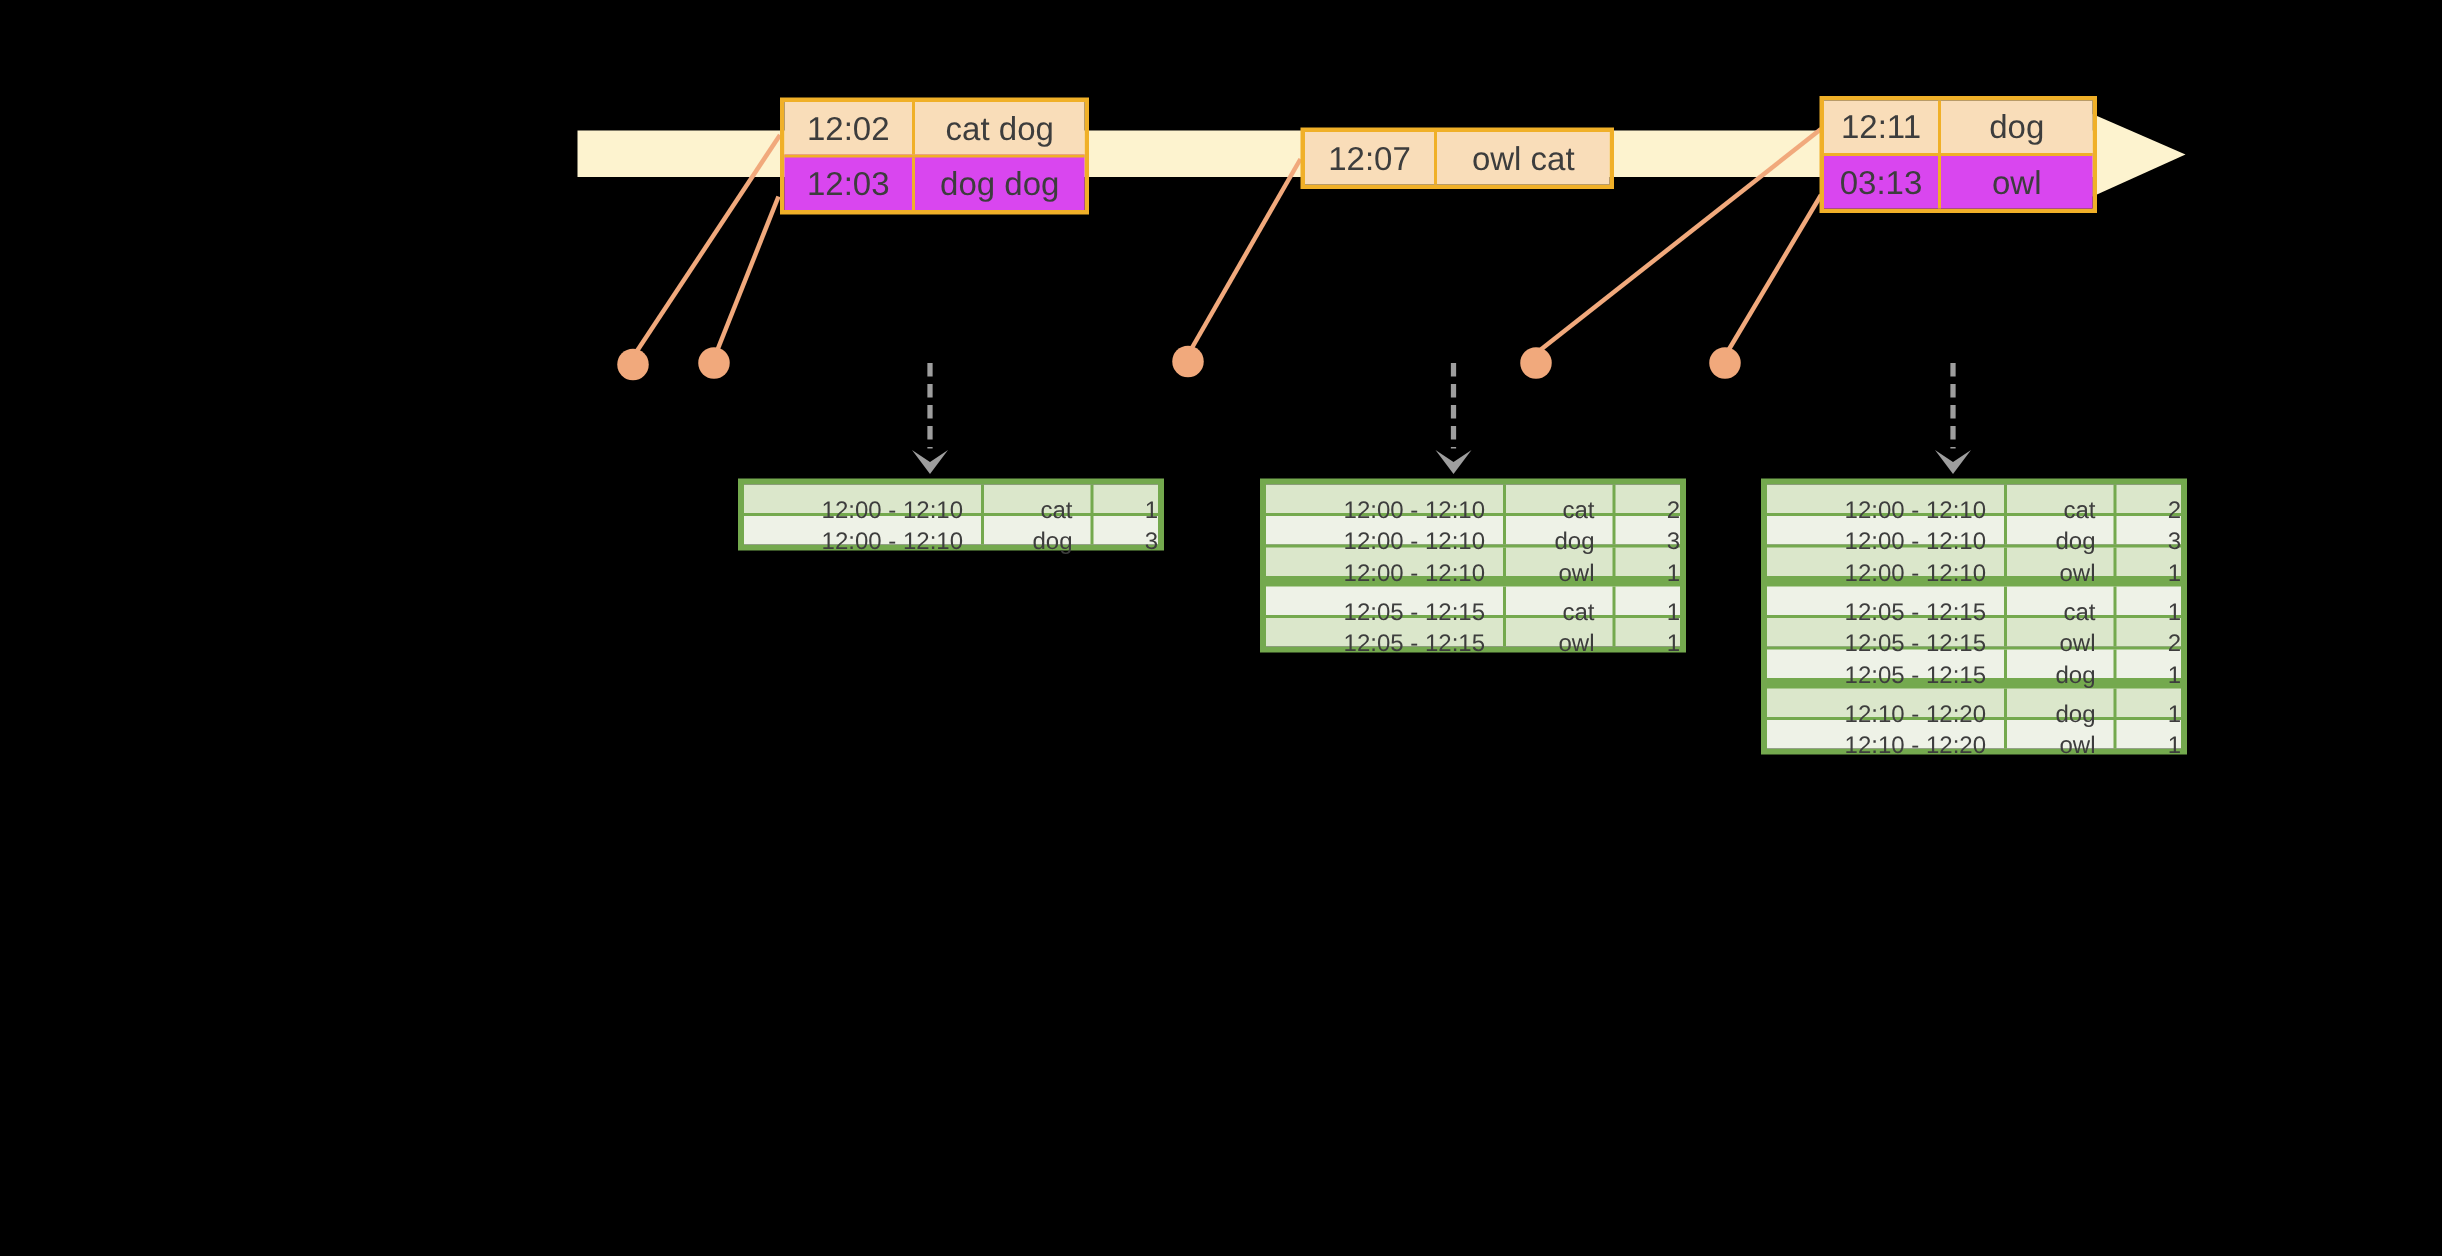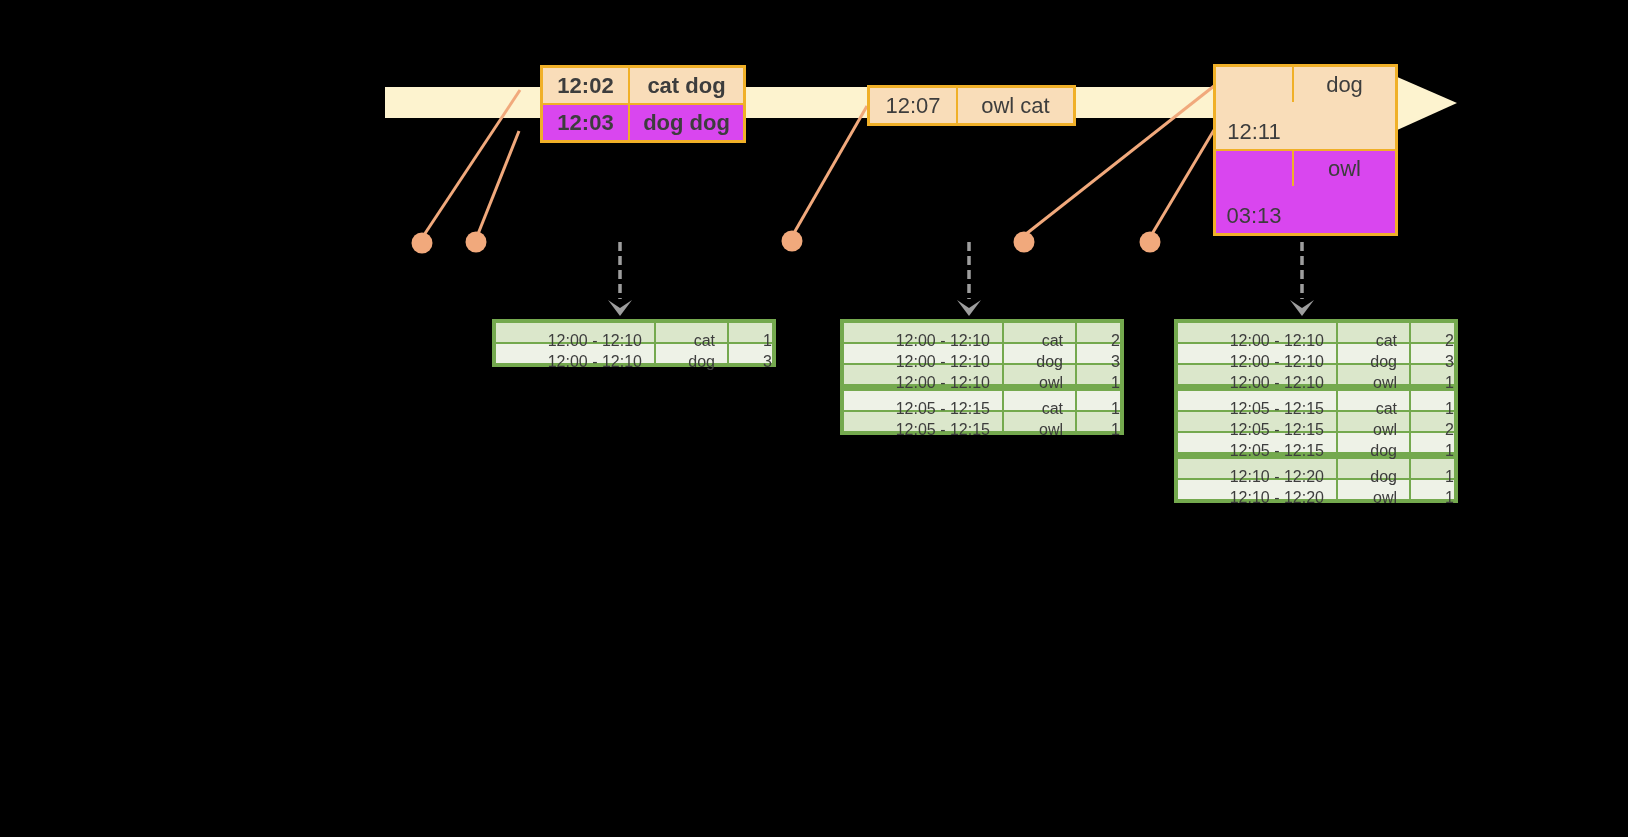--- a/index.html
+++ b/index.html
@@ -10,26 +10,26 @@
   .layer{position:absolute;left:0;top:0;}
 
   
   .ebox{position:absolute;border:3px solid #f0b028;}
   .ebox .row{display:flex;}
   .ebox .row + .row{border-top:2px solid #f0b028;}
   .ebox .cell{height:35px;line-height:35px;text-align:center;font-size:22px;}
   .ebox .cell + .cell{border-left:2px solid #f0b028;}
   .ebox .row.alt0{background:#f9ddb9;}
   .ebox .row.alt1{background:#d946ef;}
-  .ebox1{left:540px;top:65px;font-weight:bold;}
+  .ebox1{left:520px;top:65px;}
   .ebox1 .cell-time{width:85px;} .ebox1 .cell-words{width:113px;}
   .ebox2{left:867px;top:85px;}
   .ebox2 .cell-time{width:86px;} .ebox2 .cell-words{width:115px;}
   .ebox3{left:1213px;top:64px;}
-  .ebox3 .cell-time{width:76px;margin-top:47px;} .ebox3 .cell-words{width:101px;}
+  .ebox3 .cell-time{width:76px;} .ebox3 .cell-words{width:101px;}
 
   
   .gtable{position:absolute;border:4px solid #74a94e;}
   .gtable .row{display:flex;}
   .gtable .row + .row{border-top:2px solid #74a94e;}
   .gtable .row.brk{border-top-width:7px;}
   .gtable .cell{height:19px;line-height:35px;text-align:right;font-size:16px;}
   .gtable .cell + .cell{border-left:2px solid #74a94e;margin-left:12px;}
   .gtable .row.alt0{background:#dbe7cb;}
   .gtable .row.alt1{background:#eef2e7;}

